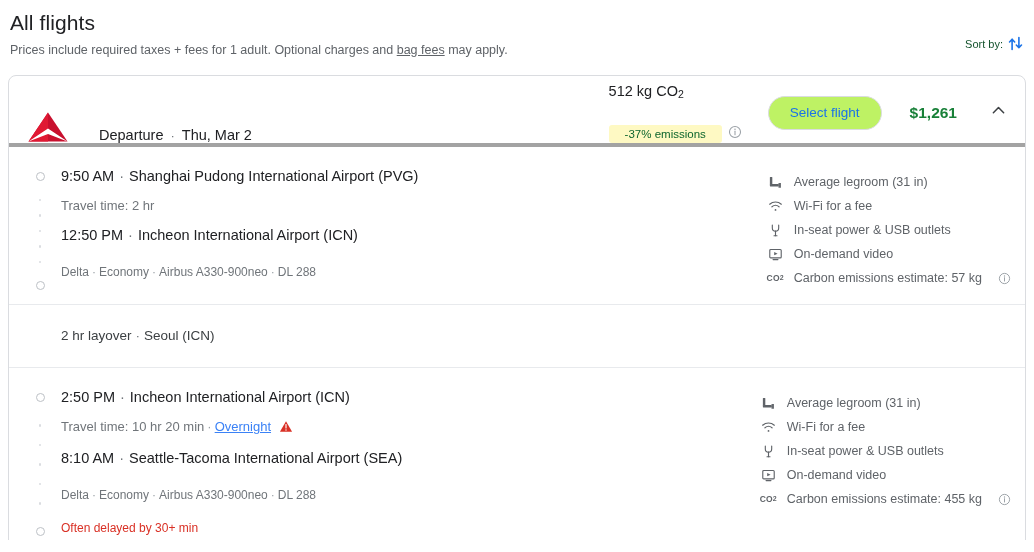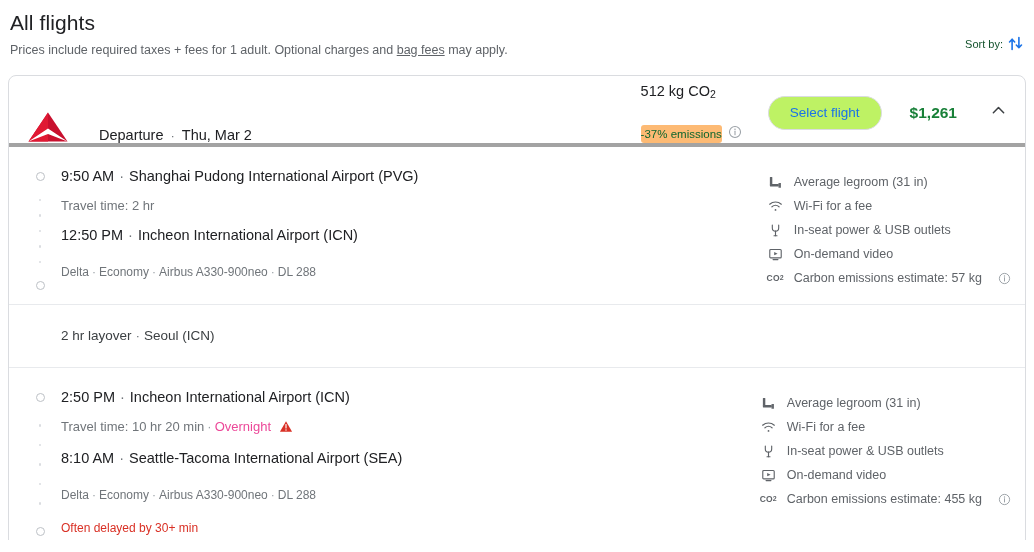--- a/index.html
+++ b/index.html
@@ -51,22 +51,22 @@
   .head-right { margin-left: auto; display: flex; align-items: center; }
   .co2-block {
     display: flex; flex-direction: column; align-items: flex-start;
     margin-right: 26px;
     gap: 18px;
   }
   .co2-main { font-size: 14.5px; color: #202124; line-height: 19px; white-space: nowrap; }
   .co2-main sub { font-size: 10.5px; vertical-align: -2px; }
   .co2-row { display: flex; align-items: center; gap: 6px; margin-top: 3px; }
   .co2-badge {
-    background: #fdba74; color: #0d652d; font-size: 11.5px;
-    padding: 2px 0; border-radius: 3px; line-height: 14px; white-space: nowrap;
+    background: #fef9c3; color: #0d652d; font-size: 11.5px;
+    padding: 2px 16px; border-radius: 3px; line-height: 14px; white-space: nowrap;
   }
   .info-ico { color: #9aa0a6; display: block; }
   .select-btn {
     border: 1px solid #dadce0; border-radius: 18px;
     background: #bef264; color: #1a73e8;
     font-size: 13.5px; font-weight: 500; font-family: inherit;
     height: 34px; padding: 0 21px; cursor: pointer; white-space: nowrap;
   }
   .price {
     color: #188038; font-size: 15.5px; font-weight: 700;
@@ -98,21 +98,21 @@
     display: block; width: 2.5px; height: 2.5px;
     border-radius: 50%; background: #dadce0;
   }
   .seg-body { margin-left: 8px; }
   .stop { font-size: 14.5px; color: #202124; line-height: 19px; white-space: nowrap; }
   .stop .dot { color: #70757a; margin: 0 5px; }
   .travel {
     font-size: 13px; color: #70757a; line-height: 17px; margin: 11px 0 12px 0;
     white-space: nowrap;
   }
-  .travel .warn-txt { color: #ec4899; }
+  .travel .warn-txt { color: #3b82f6; text-decoration: underline; }
   .travel .sep { color: #9aa0a6; margin: 0 3px; }
   .warn-tri { vertical-align: -2px; margin-left: 4px; }
   .meta {
     font-size: 12px; color: #70757a; margin-top: 19px; line-height: 16px;
     white-space: nowrap;
   }
   .meta .sep { color: #9aa0a6; margin: 0 3px; }
   .delay { font-size: 12px; color: #d93025; margin-top: 17px; line-height: 16px; }
 
   

